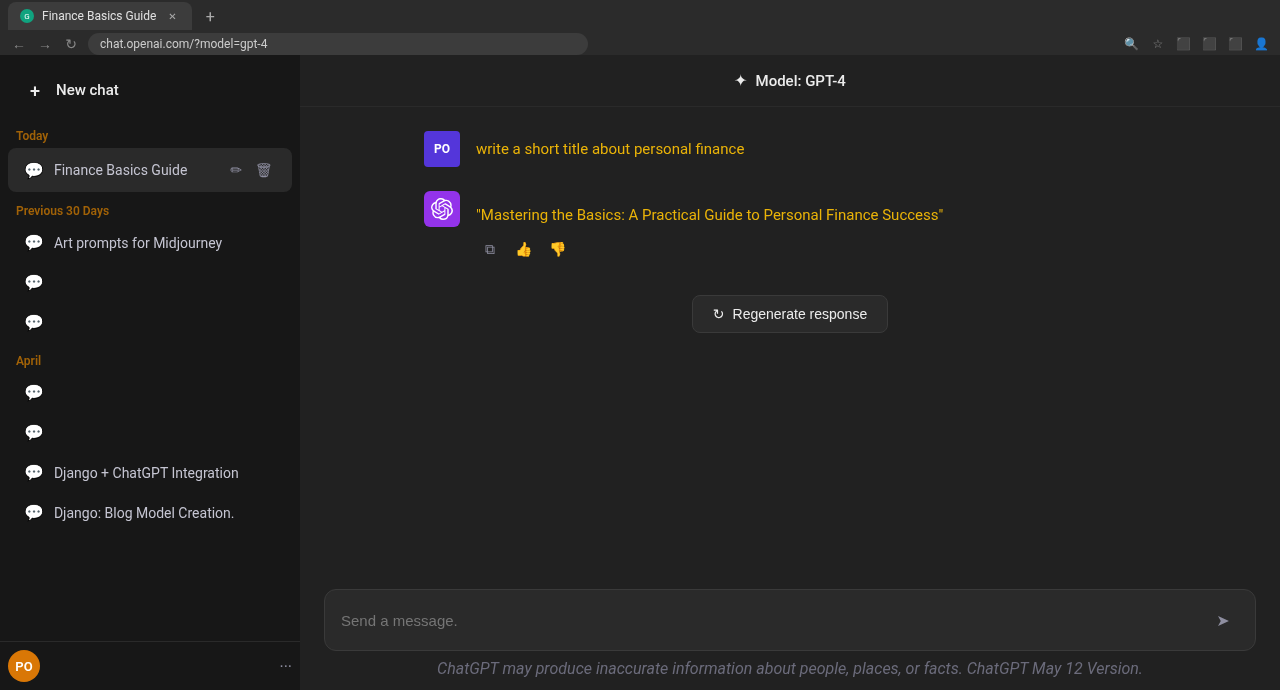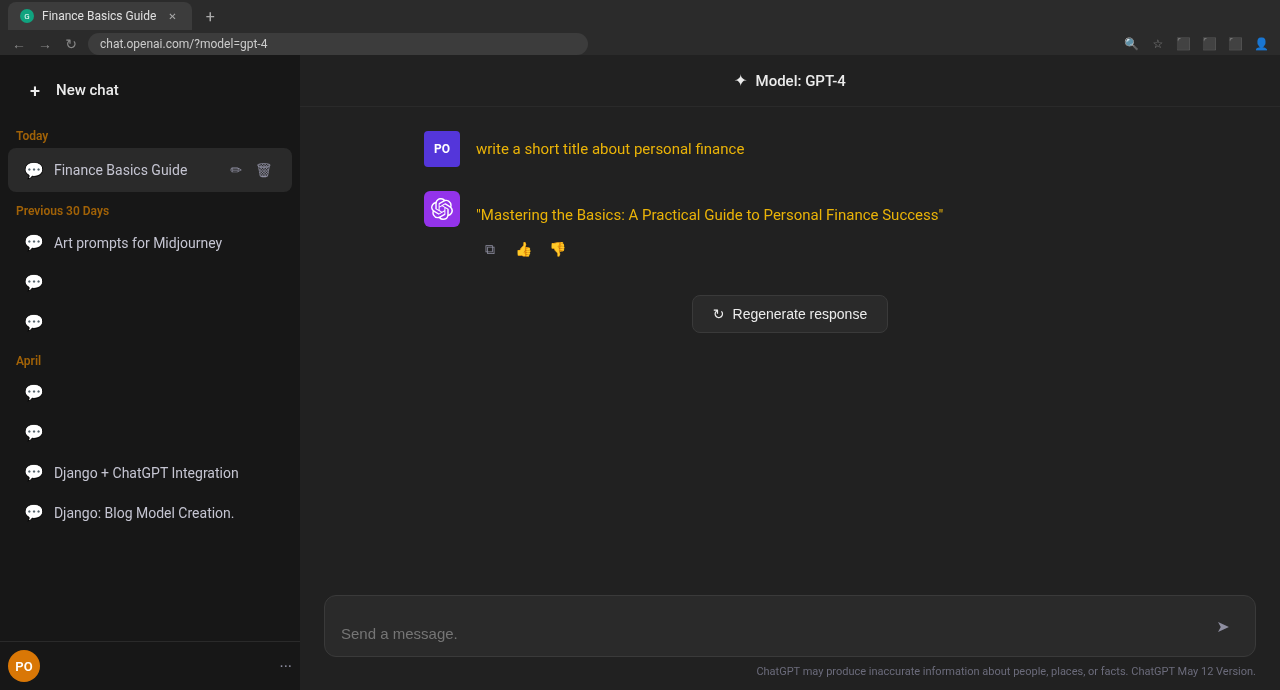--- a/index.html
+++ b/index.html
@@ -370,21 +370,21 @@
     }
 
     .input-area {
       padding: 12px 24px 0;
       flex-shrink: 0;
     }
     .input-box {
       background: #2a2a2a;
       border-radius: 12px;
       display: flex;
-      align-items: flex-end;
+      align-items: center;
       padding: 14px 16px;
       gap: 10px;
       border: 1px solid #3a3a3a;
     }
     .message-input {
       flex: 1;
       background: transparent;
       border: none;
       outline: none;
       font-size: 15px;
@@ -396,24 +396,25 @@
       height: 32px;
       display: flex;
       align-items: center;
       justify-content: center;
       font-size: 16px;
       color: #8e8ea0;
       cursor: pointer;
     }
 
     .disclaimer {
-      text-align: right;
-      font-size: 11px;
+      text-align: center;
+      font-size: 16px;
       color: #6b6b7b;
       padding: 8px 24px 12px;
+      font-style: italic;
     }
 
     
     .gpt-logo {
       width: 22px;
       height: 22px;
     }
   </style>
 </head>
 <body>

